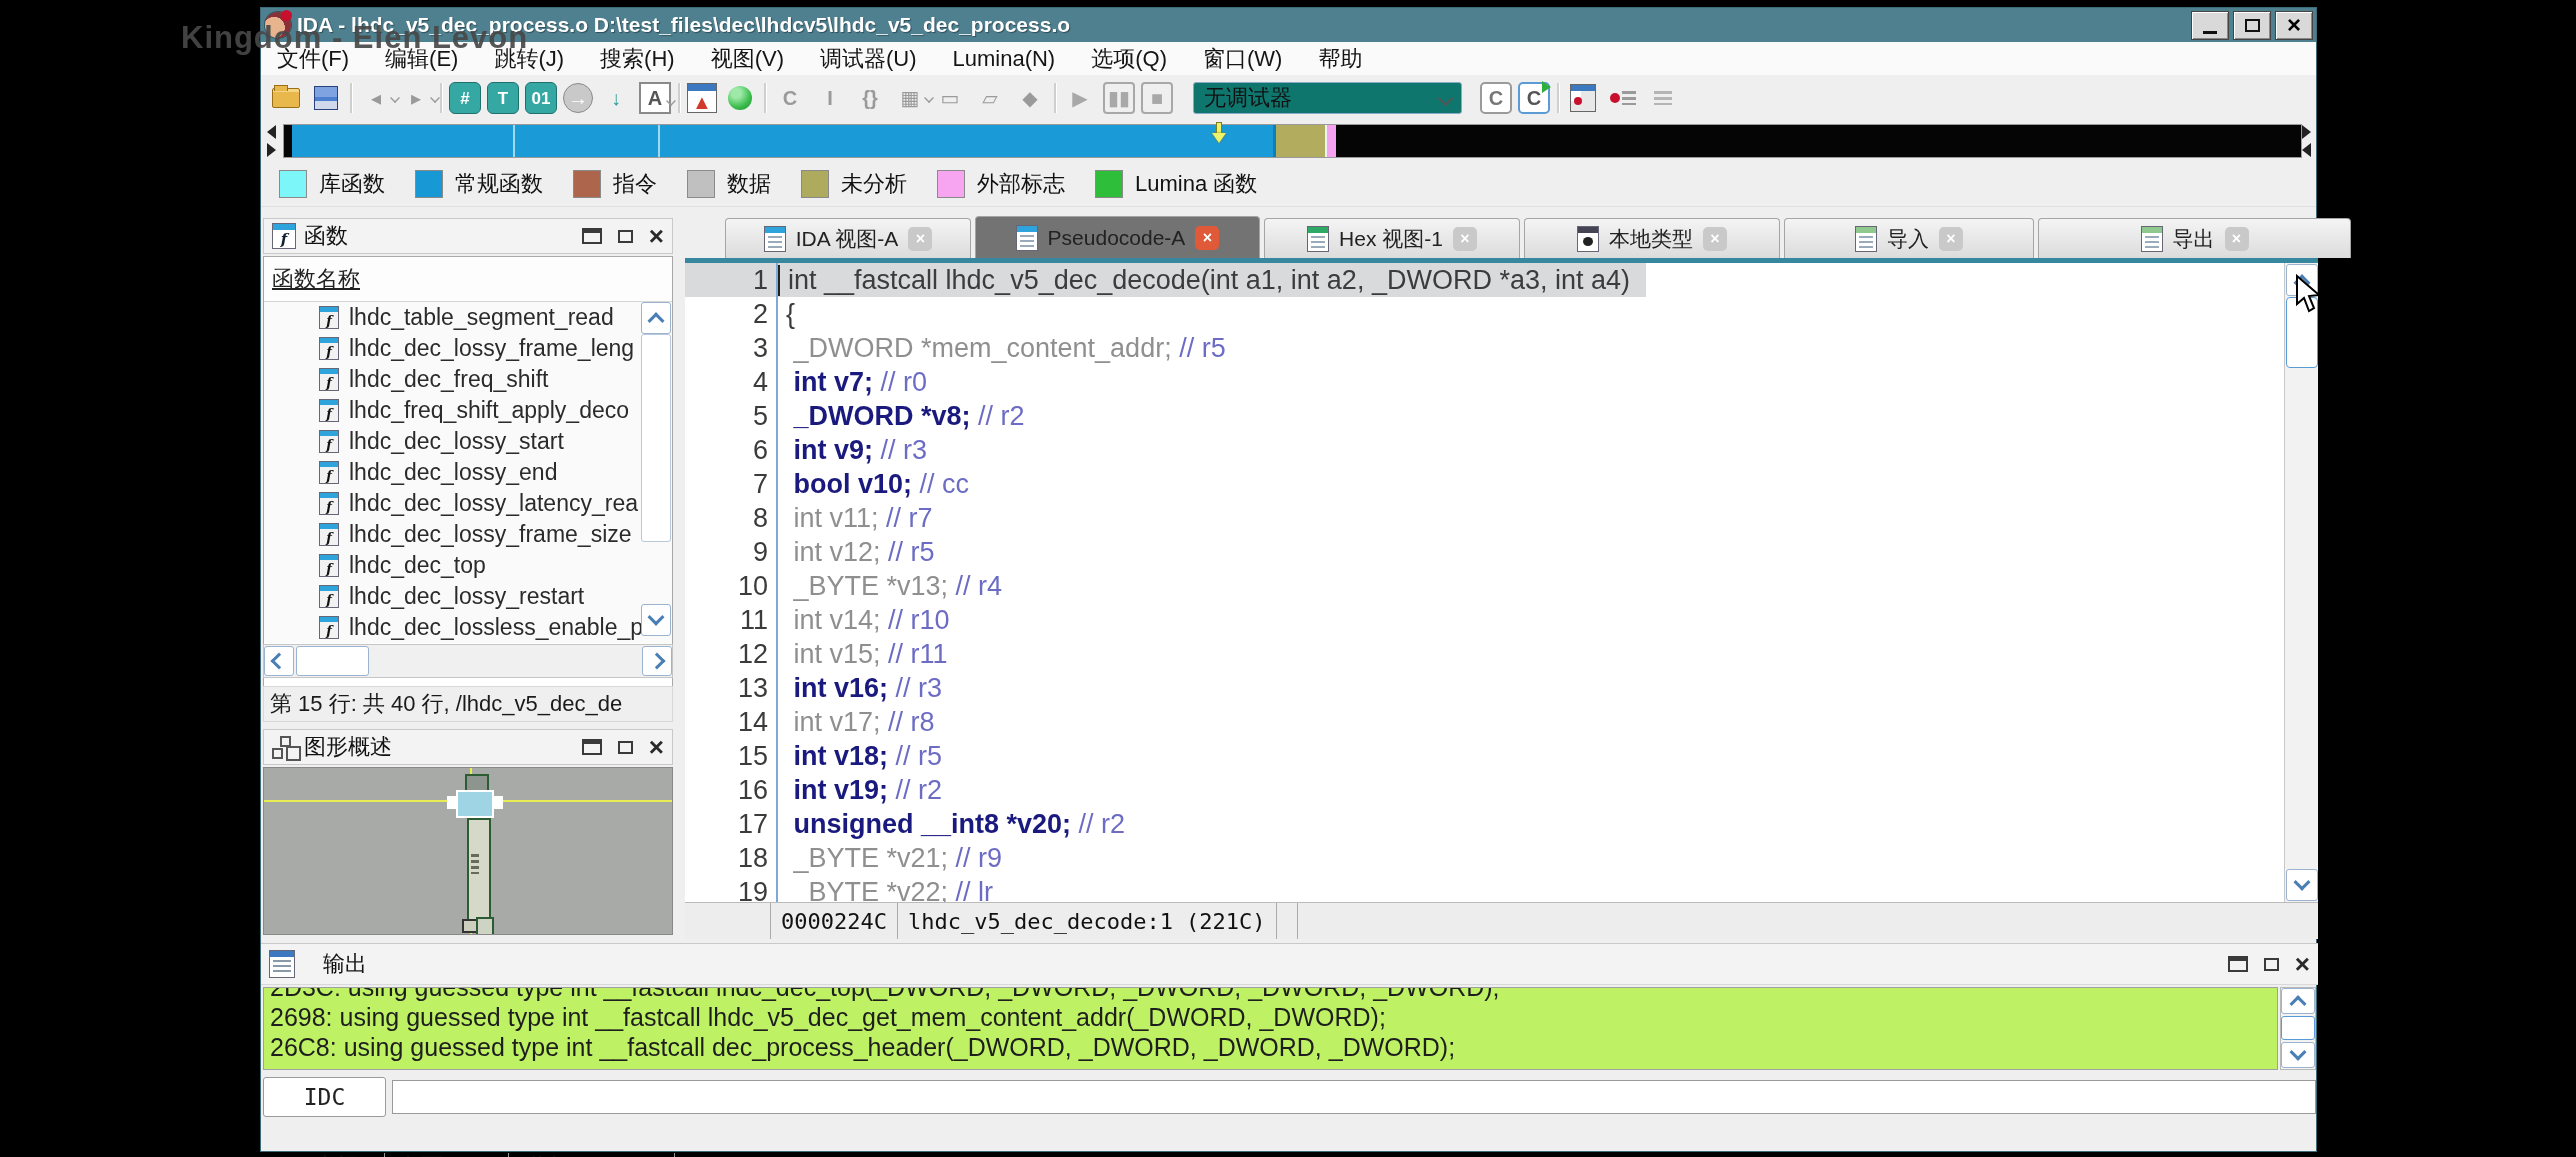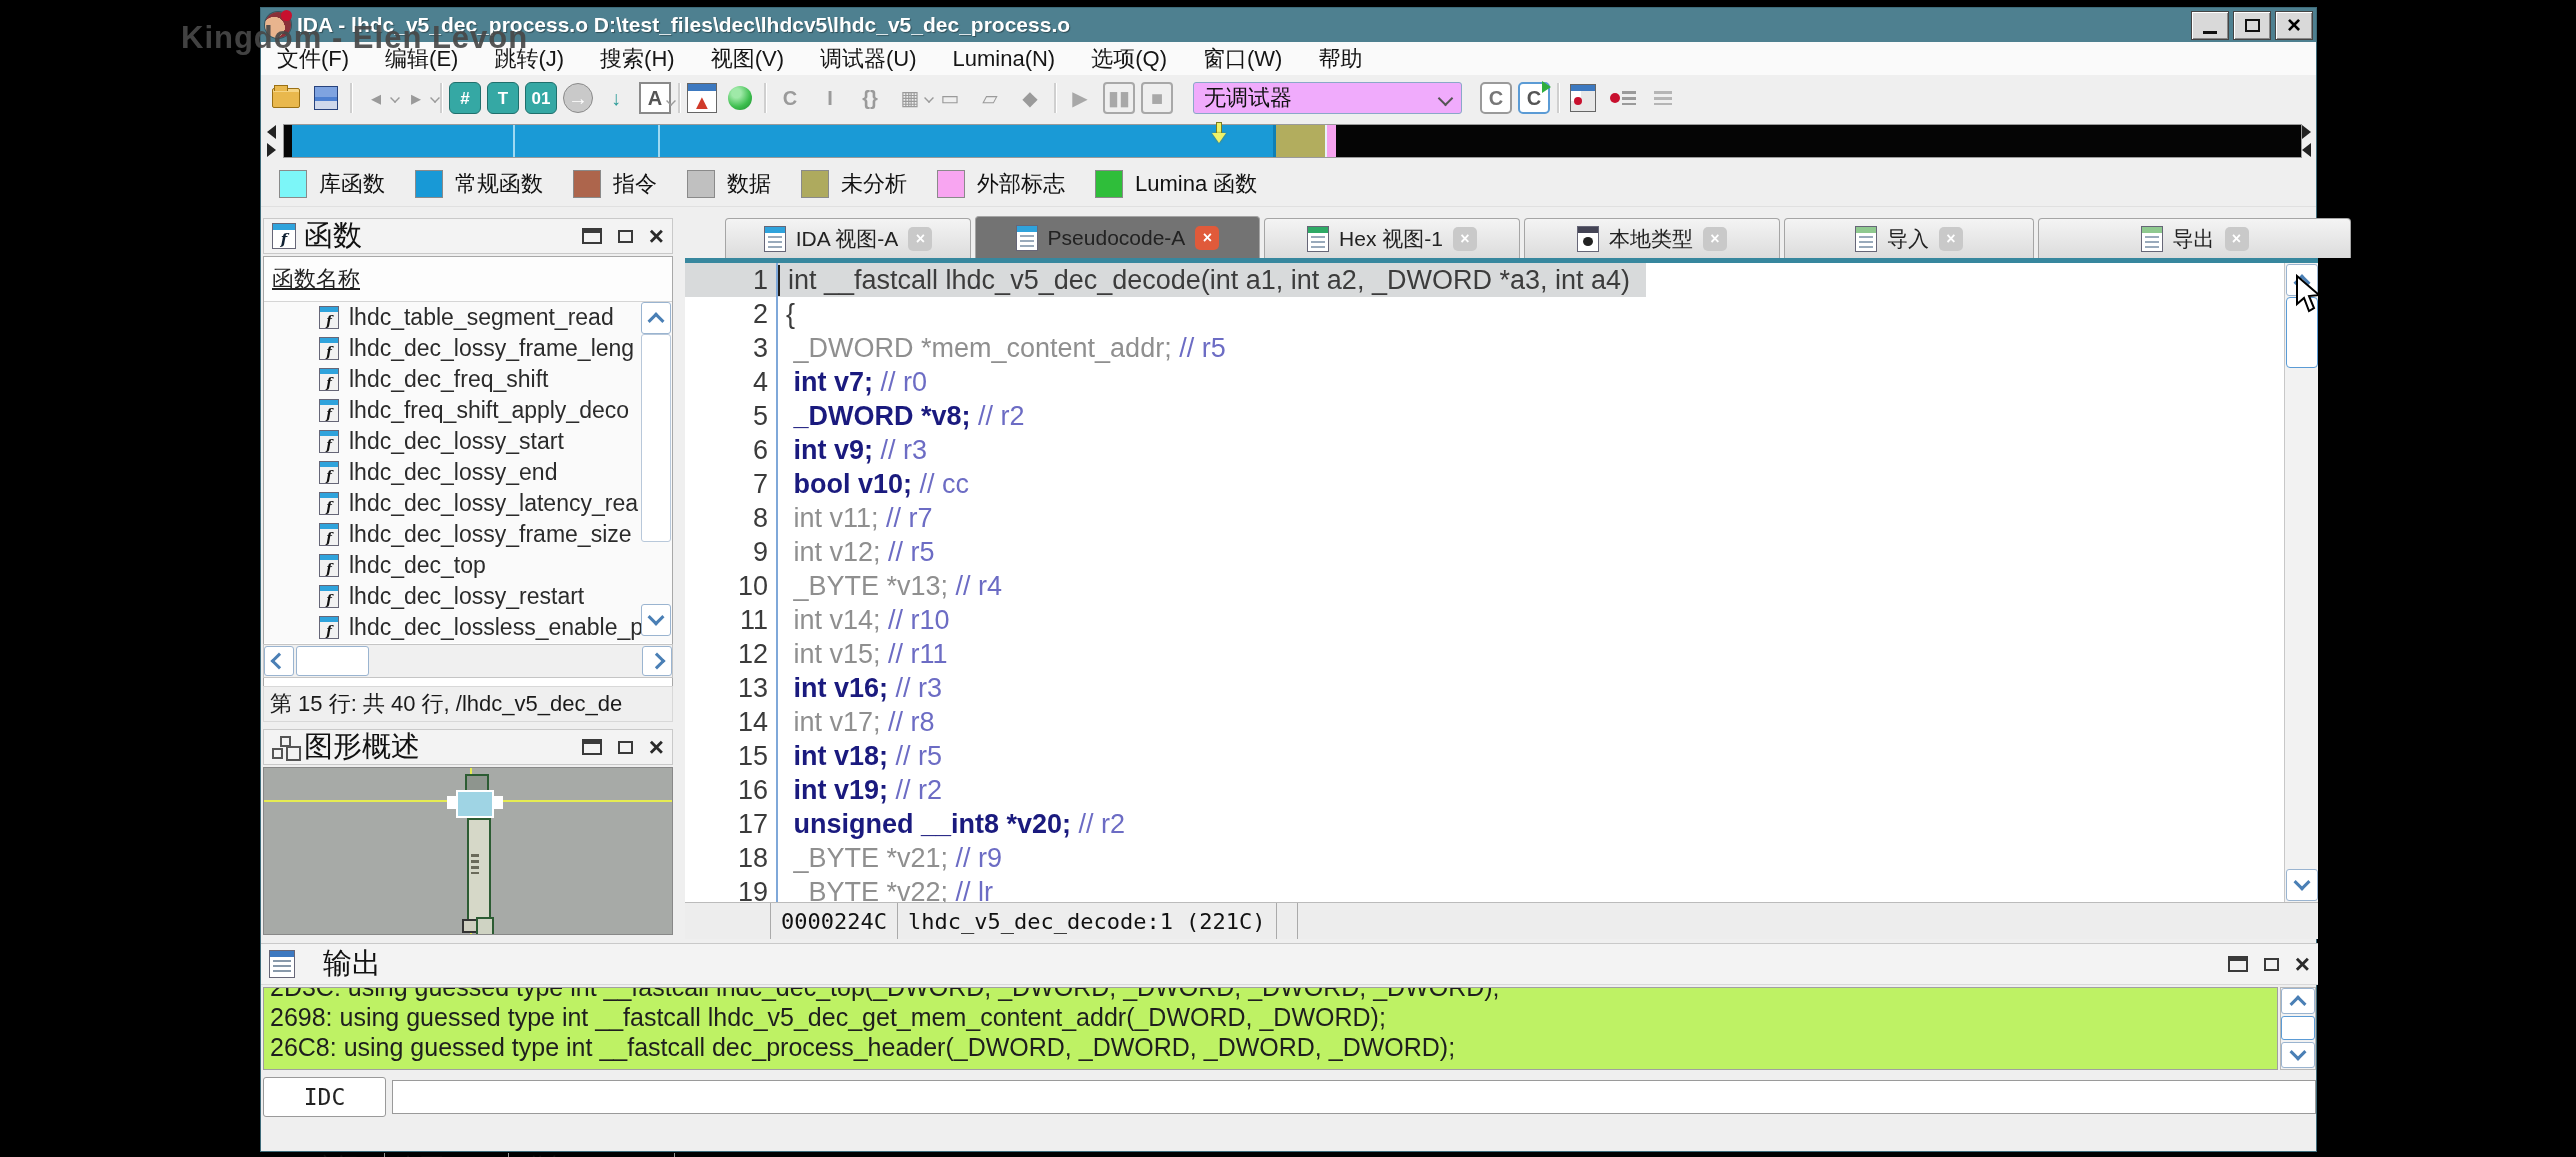--- a/index.html
+++ b/index.html
@@ -52,21 +52,21 @@
   .tb-play{color:#a8a8a8;font-size:26px;}
   .tb-box{border:2px solid #a8a8a8;border-radius:4px;width:28px;height:28px;color:#a8a8a8;font-size:14px;}
   .tb-cbox{border:2px solid #9a9a9a;border-radius:5px;width:28px;height:28px;color:#777;font-weight:700;background:#fff;}
   .tb-cbox-sel{border:2px solid #5b9bd5;border-radius:5px;width:28px;height:28px;color:#555;font-weight:700;background:#fff;position:relative;}
   .tb-cbox-sel::after{content:"";position:absolute;right:-3px;top:-3px;width:0;height:0;border-left:9px solid #2fae3e;border-top:6px solid transparent;border-bottom:6px solid transparent;}
   .tb-bp1::before{content:"";width:24px;height:26px;background:#fff;border:1px solid #666;box-shadow:inset 0 6px 0 #3d79c0, inset -14px -10px 0 #e8e8e8;}
   .tb-bp1::after{content:"";position:absolute;left:8px;top:16px;width:8px;height:8px;border-radius:50%;background:#c8102e;}
   .tb-bp2::before{content:"";width:10px;height:10px;border-radius:50%;background:#c8102e;margin-right:2px;}
   .tb-bp2::after{content:"";width:14px;height:14px;background:repeating-linear-gradient(#9a9a9a 0 3px,transparent 3px 6px);}
   .tb-bp3::after{content:"";width:18px;height:14px;background:repeating-linear-gradient(#b5b5b5 0 3px,transparent 3px 6px);}
-  .dbg-select{margin-left:14px;width:269px;height:32px;background:#f0abfc;border:1px solid #8aa8c8;border-radius:3px;
+  .dbg-select{margin-left:14px;width:269px;height:32px;background:#0f766e;border:1px solid #8aa8c8;border-radius:3px;
     display:flex;align-items:center;font-size:22px;color:#111;padding:0 10px;box-sizing:border-box;flex:0 0 auto;}
   .dbg-select .chev{margin-left:auto;width:9px;height:9px;border-right:2px solid #555;border-bottom:2px solid #555;transform:rotate(45deg);}
   
   .navrow{position:absolute;left:0;top:113px;width:100%;height:40px;background:#efefef;}
   .nav-arrows{position:absolute;top:4px;width:14px;height:32px;display:flex;flex-direction:column;justify-content:space-between;align-items:center;}
   .nav-arrows.left{left:3px;} .nav-arrows.right{right:3px;}
   .tri{width:0;height:0;border-top:7px solid transparent;border-bottom:7px solid transparent;}
   .tri.l{border-right:9px solid #222;} .tri.r{border-left:9px solid #222;}
   .navband{position:absolute;left:22px;top:3px;width:2017px;height:32px;border:1px solid #9a9a9a;display:flex;overflow:visible;background:#000;}
   .navseg{height:100%;}
@@ -74,21 +74,21 @@
   .nav-pointer::before{content:"";position:absolute;left:5px;top:0;width:4px;height:10px;background:#eef269;box-shadow:0 0 0 1px #7a7d22;}
   .nav-pointer::after{content:"";position:absolute;left:0;top:10px;border-left:7px solid transparent;border-right:7px solid transparent;border-top:10px solid #eef269;filter:drop-shadow(0 0 1px #7a7d22);}
   
   .legendrow{position:absolute;left:0;top:153px;width:100%;height:46px;background:#efefef;
     display:flex;align-items:center;gap:14px;padding-left:18px;box-sizing:border-box;border-bottom:1px solid #e0e0e0;}
   .chip{width:26px;height:26px;border:1px solid #8a8a8a;flex:0 0 auto;}
   .leg-label{font-size:22px;color:#111;margin-right:16px;white-space:nowrap;}
   
   .pane-header{position:absolute;background:#f3f3f3;border:1px solid #c9c9c9;display:flex;align-items:center;
     padding:0 8px;box-sizing:border-box;}
-  .pane-title{font-size:29px;color:#111;margin-left:8px;}
+  .pane-title{font-size:22px;color:#111;margin-left:8px;}
   .pane-btns{margin-left:auto;display:flex;gap:16px;align-items:center;}
   .pb-max{width:16px;height:12px;border:2px solid #3a3a3a;box-shadow:inset 0 3px 0 #3a3a3a;}
   .pb-float{width:11px;height:9px;border:2px solid #3a3a3a;position:relative;background:#f3f3f3;}
   .pb-float::before{content:"";position:absolute;left:4px;top:-6px;width:11px;height:9px;border:2px solid #3a3a3a;z-index:-1;}
   .pb-close{font-size:26px;font-weight:700;color:#2a2a2a;line-height:18px;}
   .fn-win-icon{width:22px;height:24px;border:1px solid #667;background:#fff;box-shadow:inset 0 6px 0 #2fa3dc;
      display:flex;align-items:flex-end;justify-content:center;font-family:"DejaVu Serif",serif;font-style:italic;font-weight:700;font-size:15px;color:#123;}
   .graph-icon{width:24px;height:24px;position:relative;}
   .graph-icon::before{content:"";position:absolute;left:8px;top:1px;width:7px;height:7px;border:2px solid #555;}
   .graph-icon::after{content:"";position:absolute;left:0;top:13px;width:7px;height:7px;border:2px solid #555;box-shadow:16px 0 0 0 #f3f3f3, 16px 0 0 2px #555;}

